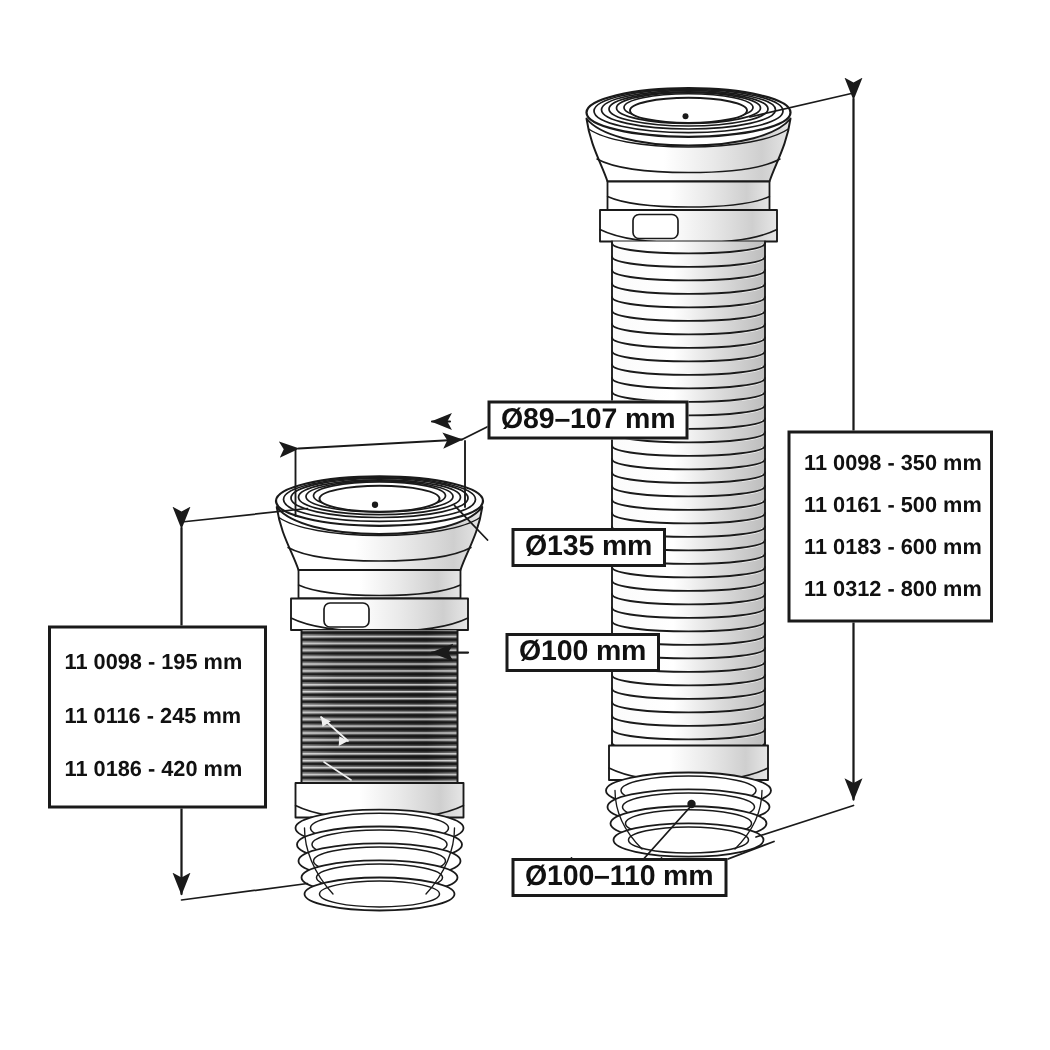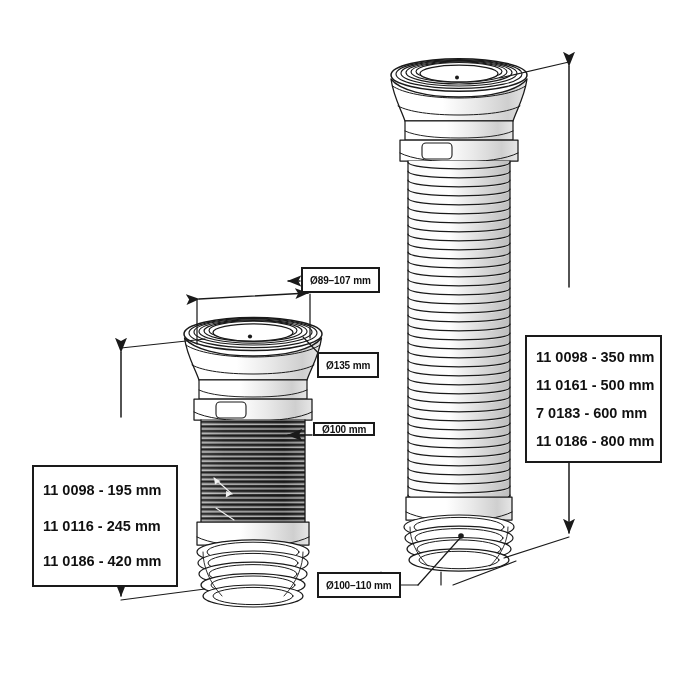--- a/index.html
+++ b/index.html
@@ -12,42 +12,41 @@
     border:2px solid #1a1a1a;
     background:#ffffff;
     box-sizing:border-box;
     display:flex;align-items:center;justify-content:center;
     font-family:"Liberation Sans",sans-serif;
     font-weight:bold;
     color:#111;
     white-space:nowrap;
     letter-spacing:-0.1px;
   }
-  .callout.small{font-size:10px;padding:2px 7px;}
+  .callout.small{font-size:19px;padding:2px 7px;margin-left:24px;}
 
   .listbox{
     position:absolute;
     border:2px solid #1a1a1a;
     background:#ffffff;
     box-sizing:border-box;
     display:flex;flex-direction:column;justify-content:space-around;
     padding:6px 9px;
     font-family:"Liberation Sans",sans-serif;
     font-weight:bold;
     font-size:14.5px;
     color:#111;
     white-space:nowrap;
-    margin-top:48px;
   }
   .listbox .row{line-height:1.15;}
 
   
   #co-89    {left:301px;top:267px;height:26px;}
   #co-135   {left:317px;top:352px;height:26px;text-align:center;}
-  #co-100   {left:313px;top:422px;height:14px;text-align:right;}
+  #co-100   {left:313px;top:422px;height:26px;text-align:right;}
   #co-100110{left:317px;top:572px;height:26px;align-items:center;}
 
   #box-left {left:32px;top:417px;width:146px;height:122px;}
   #box-right{left:525px;top:287px;width:137px;height:128px;}
 </style>
 </head>
 <body>
 
 <div id="stage">
 
@@ -330,17 +329,17 @@
 
   <div class="listbox" id="box-left">
     <div class="row">11 0098 - 195 mm</div>
     <div class="row">11 0116 - 245 mm</div>
     <div class="row">11 0186 - 420 mm</div>
   </div>
 
   <div class="listbox" id="box-right">
     <div class="row">11 0098 - 350 mm</div>
     <div class="row">11 0161 - 500 mm</div>
-    <div class="row">7 0183 - 600 mm</div>
-    <div class="row">11 0186 - 800 mm</div>
+    <div class="row">11 0183 - 600 mm</div>
+    <div class="row">11 0312 - 800 mm</div>
   </div>
 
 </div>
 
 </body></html>

